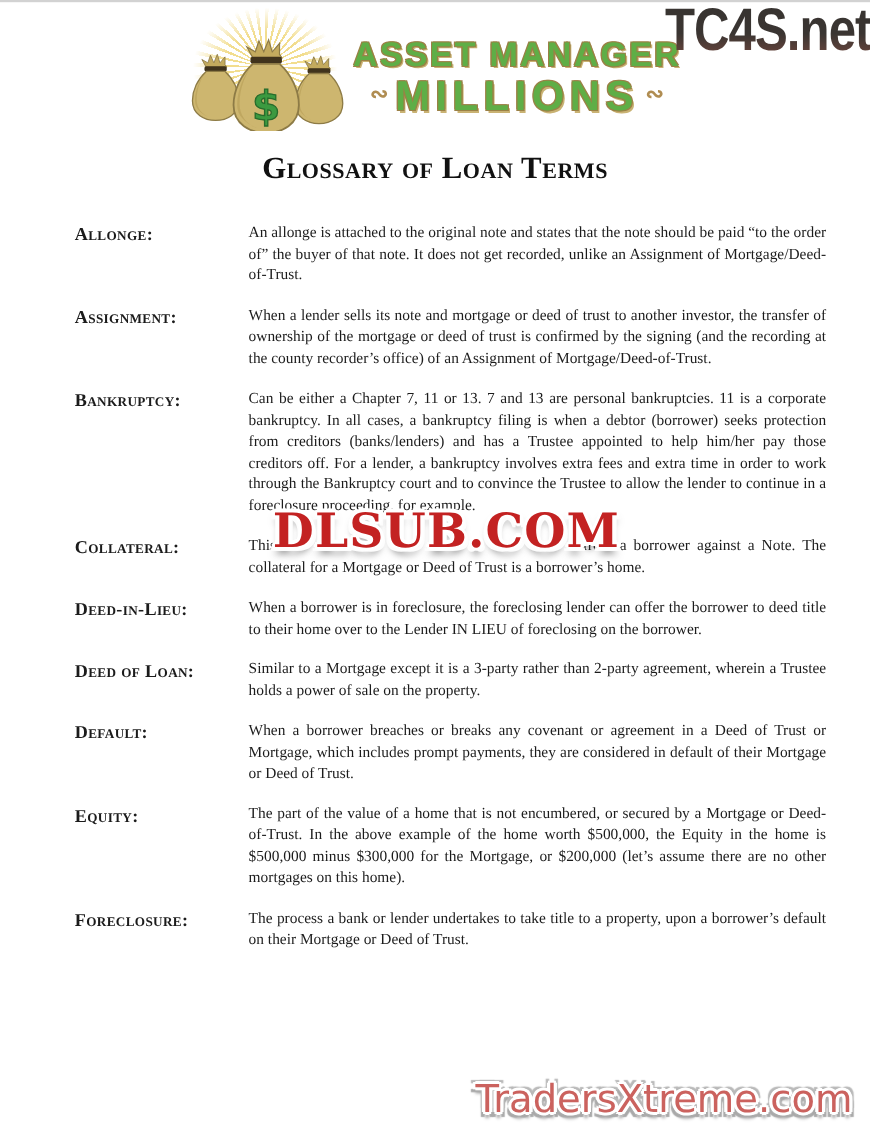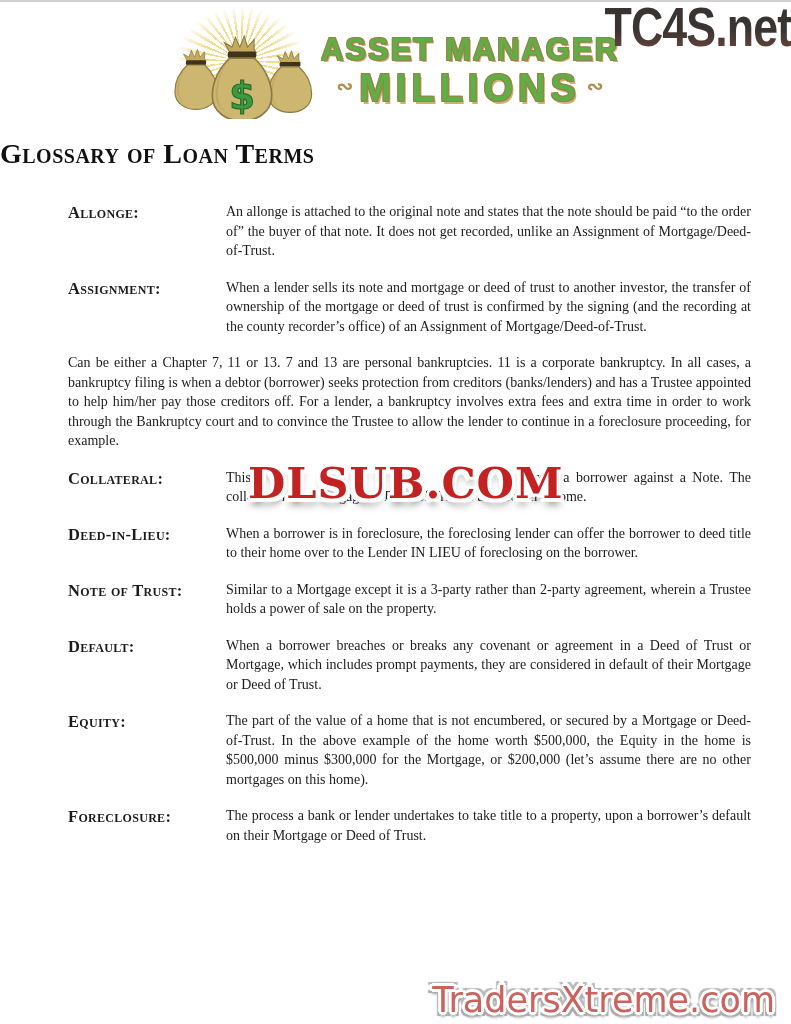--- a/index.html
+++ b/index.html
@@ -54,20 +54,21 @@
     transform: scaleX(0.86) scaleY(1.05); transform-origin: right top;
     background: linear-gradient(#373330 0%, #3a3532 55%, #7c4b40 100%);
     -webkit-background-clip: text; background-clip: text;
     -webkit-text-fill-color: transparent; color: #3a3532;
     z-index: 2;
   }
 
   
   h1 {
     margin: 16px 0 0 0;
+    text-align: center;
     font-size: 28px;
     font-weight: bold;
     font-variant: small-caps;
     letter-spacing: 0.5px;
     color: #111;
   }
 
   
   main { margin: 32px 40px 0 68px; }
   .entry { display: flex; margin-bottom: 17px; }
@@ -151,35 +152,36 @@
       <div class="term">Allonge:</div>
       <div class="definition">An allonge is attached to the original note and states that the note should be paid “to the order of” the buyer of that note. It does not get recorded, unlike an Assignment of Mortgage/Deed-of-Trust.</div>
     </section>
 
     <section class="entry">
       <div class="term">Assignment:</div>
       <div class="definition">When a lender sells its note and mortgage or deed of trust to another investor, the transfer of ownership of the mortgage or deed of trust is confirmed by the signing (and the recording at the county recorder’s office) of an Assignment of Mortgage/Deed-of-Trust.</div>
     </section>
 
     <section class="entry">
+      <div class="term">Bankruptcy:</div>
       <div class="definition">Can be either a Chapter 7, 11 or 13. 7 and 13 are personal bankruptcies. 11 is a corporate bankruptcy. In all cases, a bankruptcy filing is when a debtor (borrower) seeks protection from creditors (banks/lenders) and has a Trustee appointed to help him/her pay those creditors off. For a lender, a bankruptcy involves extra fees and extra time in order to work through the Bankruptcy court and to convince the Trustee to allow the lender to continue in a foreclosure proceeding, for example.</div>
     </section>
 
     <section class="entry">
       <div class="term">Collateral:</div>
       <div class="definition">This <span class="wm-gap"></span> from a borrower against a Note. The collateral for a Mortgage or Deed of Trust is a borrower’s home.</div>
     </section>
 
     <section class="entry">
       <div class="term">Deed-in-Lieu:</div>
       <div class="definition">When a borrower is in foreclosure, the foreclosing lender can offer the borrower to deed title to their home over to the Lender IN LIEU of foreclosing on the borrower.</div>
     </section>
 
     <section class="entry">
-      <div class="term">Note of Trust:</div>
+      <div class="term">Deed of Loan:</div>
       <div class="definition">Similar to a Mortgage except it is a 3-party rather than 2-party agreement, wherein a Trustee holds a power of sale on the property.</div>
     </section>
 
     <section class="entry">
       <div class="term">Default:</div>
       <div class="definition">When a borrower breaches or breaks any covenant or agreement in a Deed of Trust or Mortgage, which includes prompt payments, they are considered in default of their Mortgage or Deed of Trust.</div>
     </section>
 
     <section class="entry">
       <div class="term">Equity:</div>

